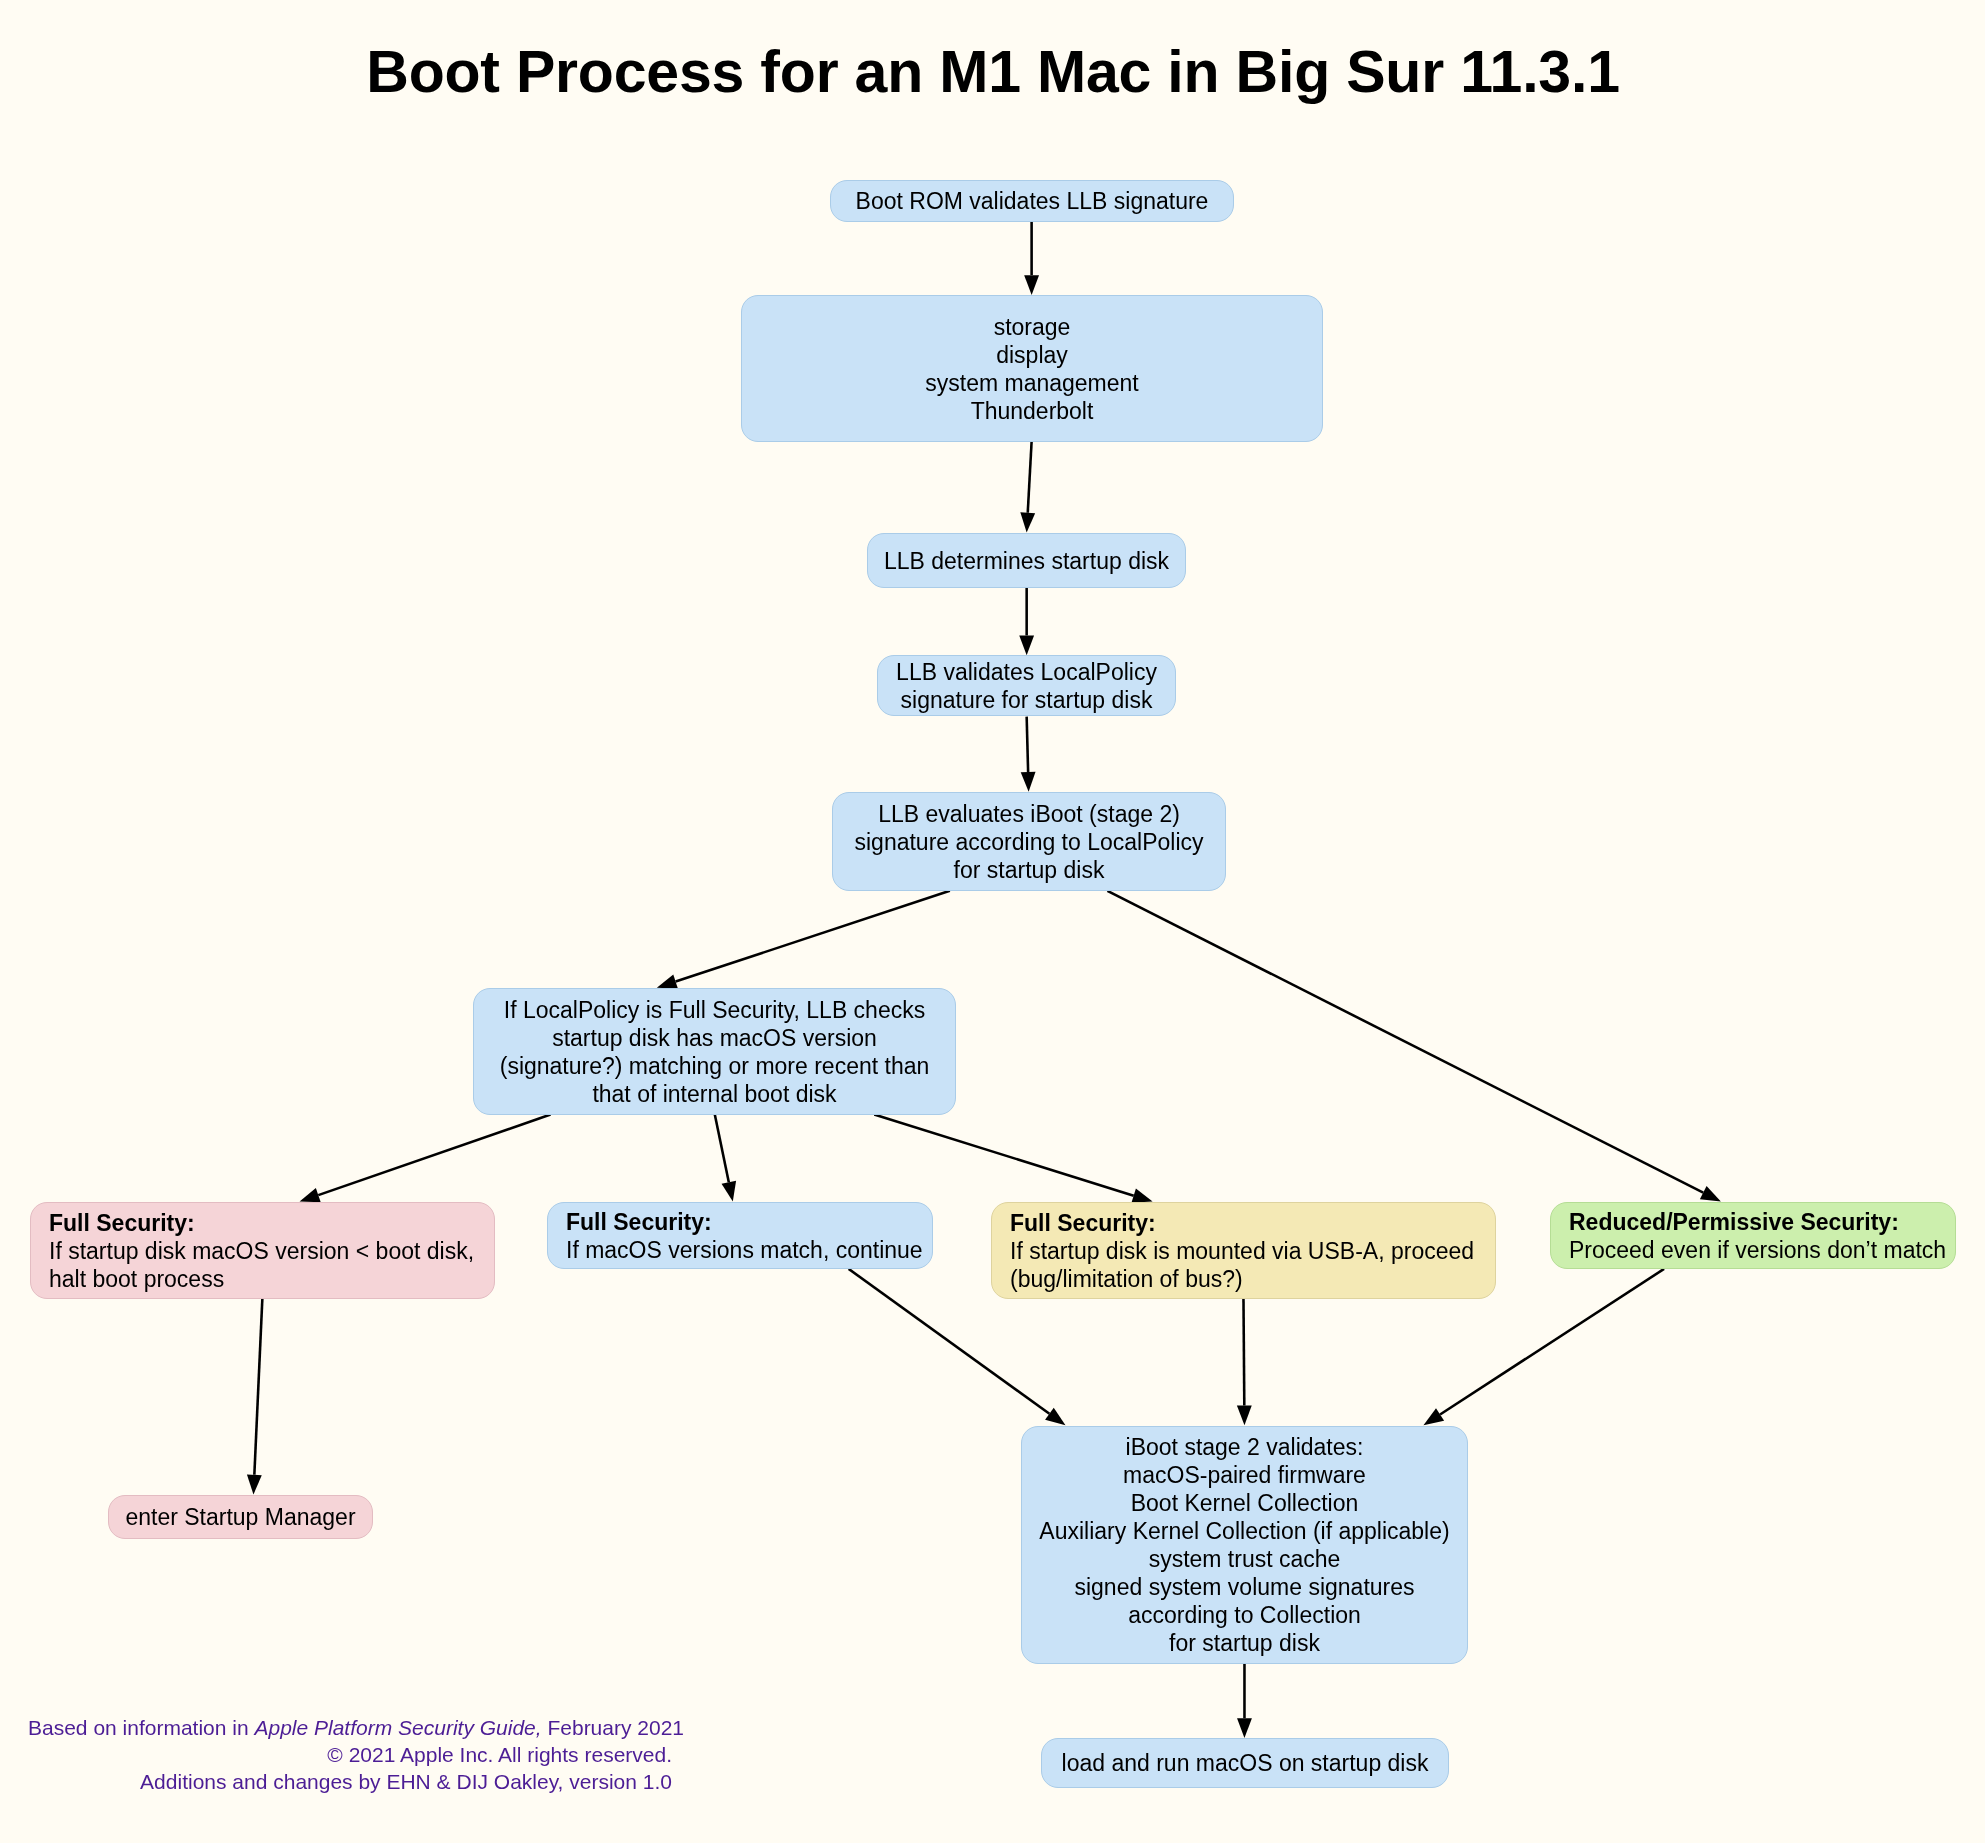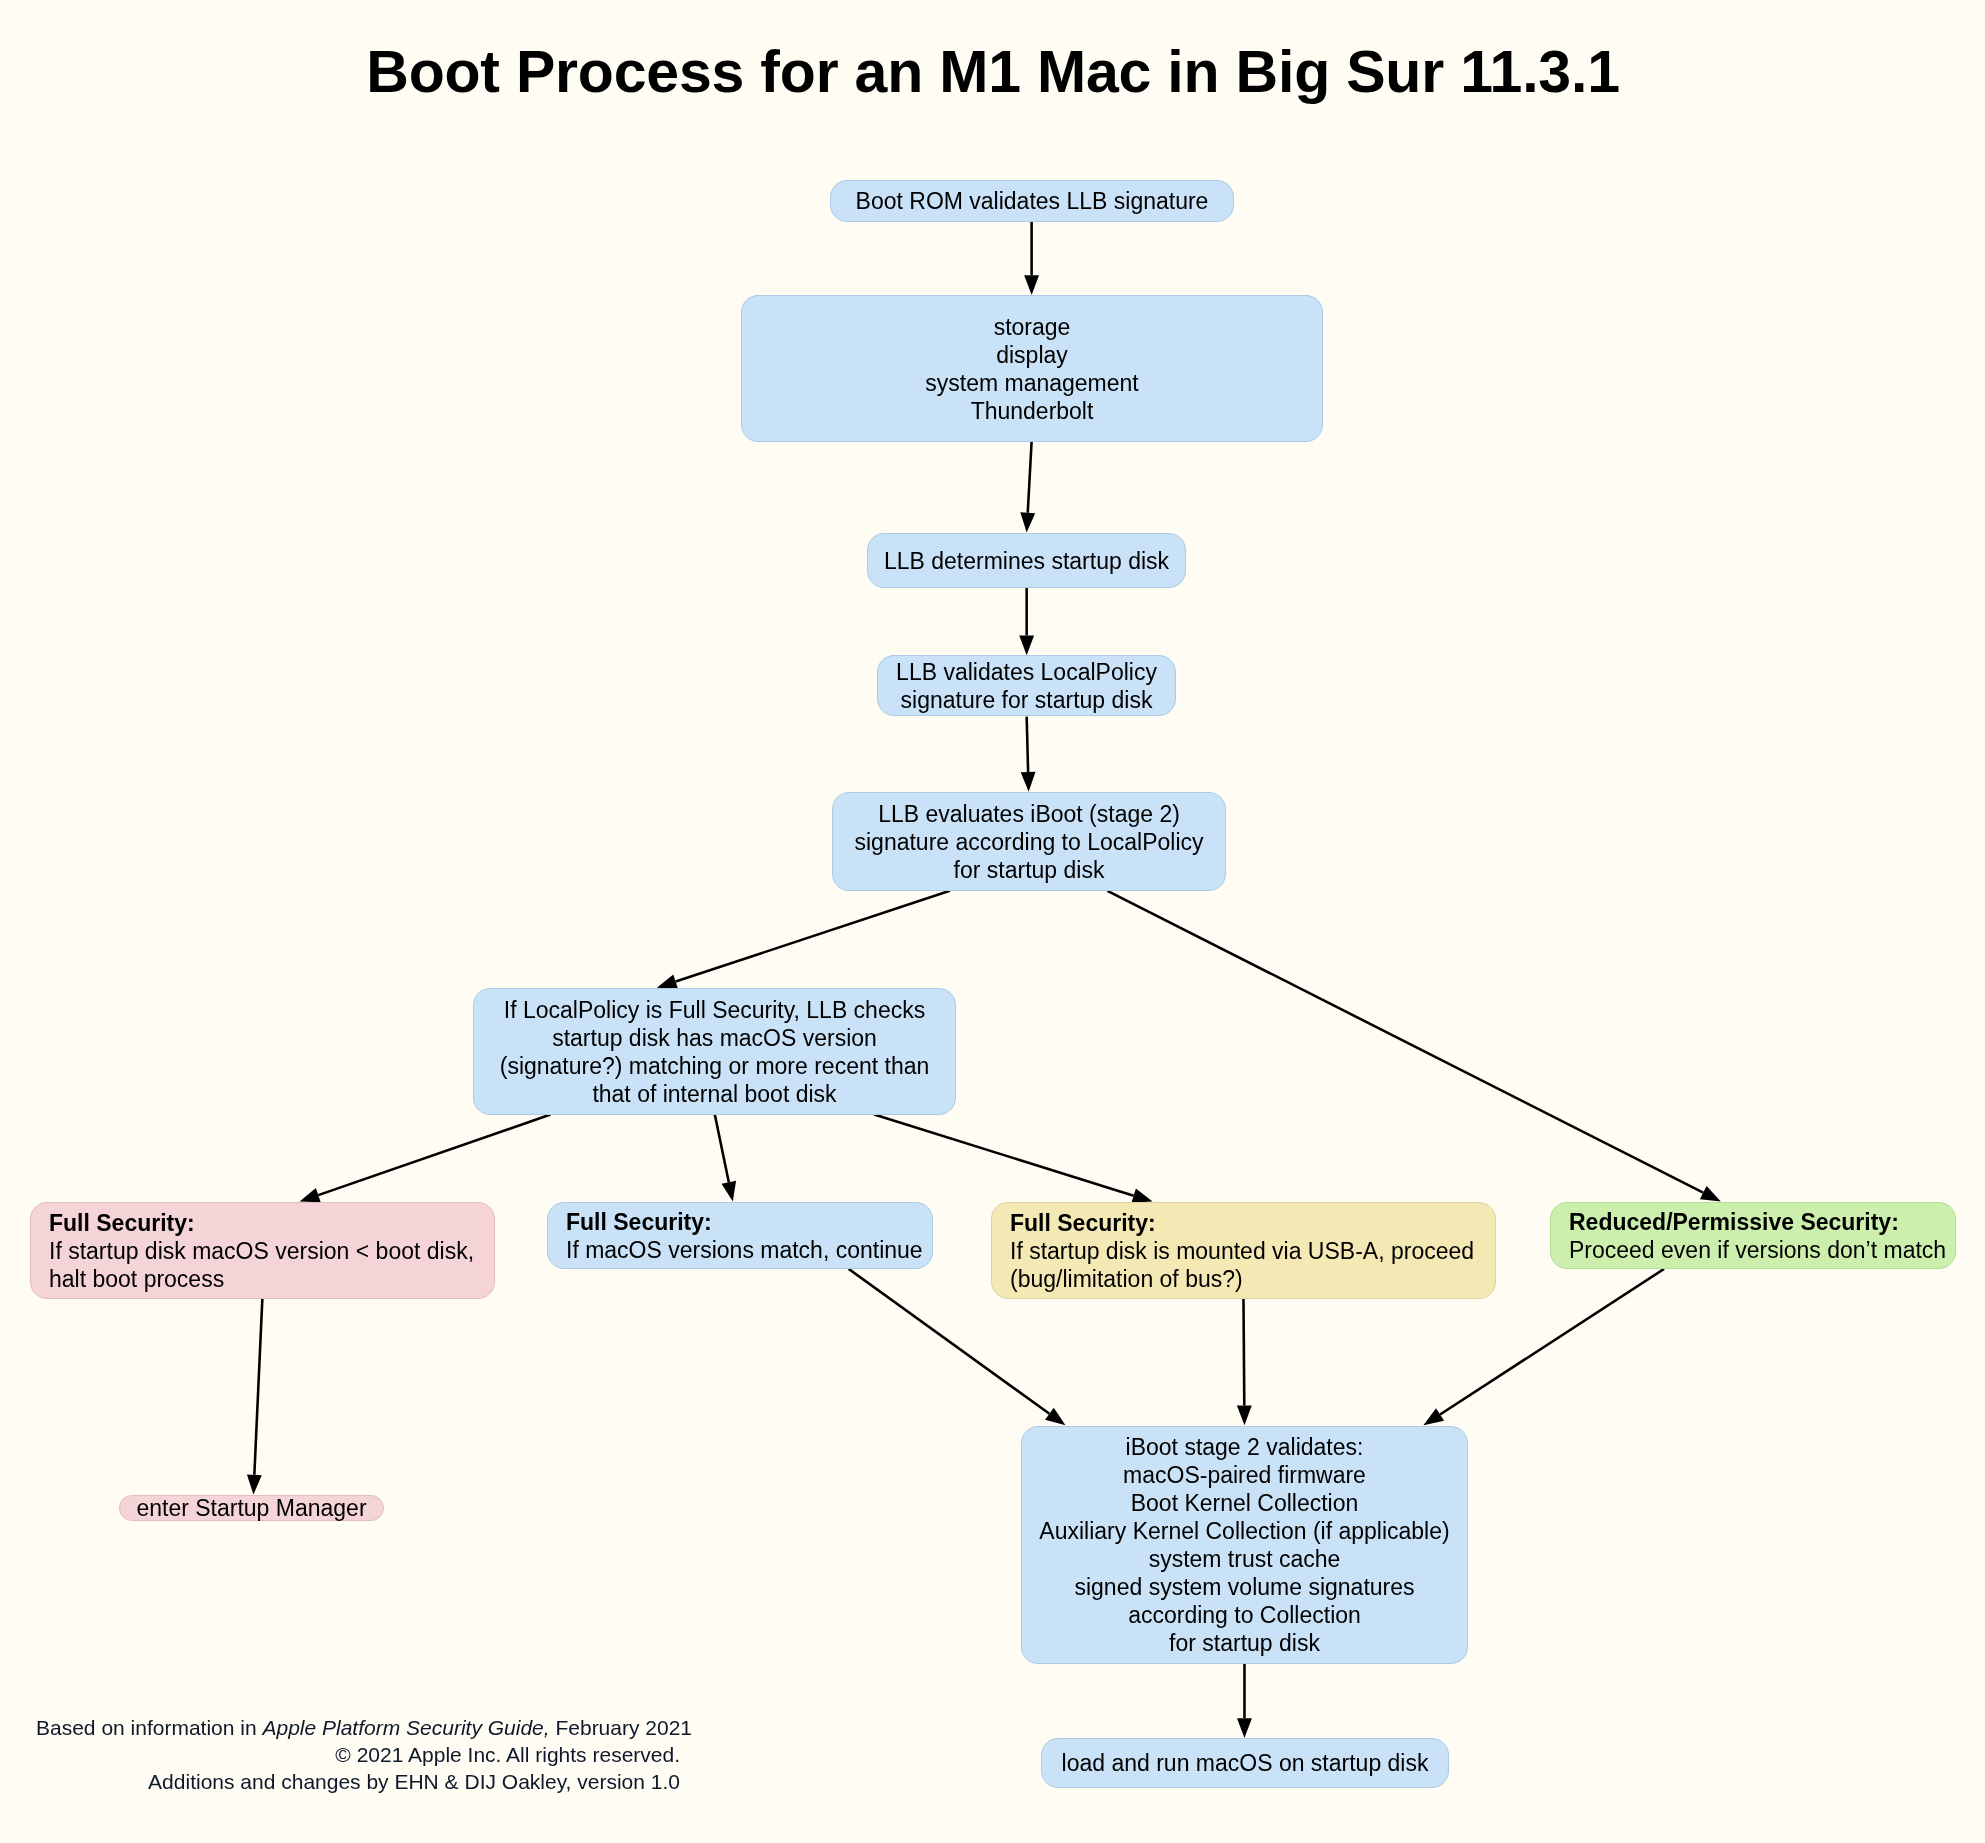--- a/index.html
+++ b/index.html
@@ -62,27 +62,27 @@
   }
   .node .line.strong {
     font-weight: bold;
   }
   .fill-blue  { background: #c9e2f7; border-color: #aacce8; }
   .fill-pink  { background: #f5d4d7; border-color: #e3bcc2; }
   .fill-yellow{ background: #f4e9b5; border-color: #ded39e; }
   .fill-green { background: #ccefad; border-color: #b5dd95; }
   #footer-credits {
     position: absolute;
-    left: 36px;
+    left: 28px;
     top: 1714px;
     width: 644px;
     text-align: right;
     font-size: 21px;
     line-height: 27px;
-    color: #0f172a;
+    color: #4c1d95;
   }
   #footer-credits .line { white-space: pre; }
   #footer-credits .ital { font-style: italic; }
 </style>
 </head>
 <body>
 
 <div id="page">
 
   <div id="diagram-title">Boot Process for an M1 Mac in Big Sur 11.3.1</div>
@@ -157,21 +157,21 @@
       </div>
       <div class="node fill-yellow lefty" style="left: 991px; top: 1202px; width: 505px; height: 97px;">
         <div class="line strong">Full Security:</div>
         <div class="line">If startup disk is mounted via USB-A, proceed</div>
         <div class="line">(bug/limitation of bus?)</div>
       </div>
       <div class="node fill-green lefty" style="left: 1550px; top: 1202px; width: 406px; height: 67px;">
         <div class="line strong">Reduced/Permissive Security:</div>
         <div class="line">Proceed even if versions don’t match</div>
       </div>
-      <div class="node fill-pink centered" style="left: 119px; top: 1495px; width: 265px; height: 26px;">
+      <div class="node fill-pink centered" style="left: 108px; top: 1495px; width: 265px; height: 44px;">
         <div class="line">enter Startup Manager</div>
       </div>
       <div class="node fill-blue centered" style="left: 1021px; top: 1426px; width: 447px; height: 238px;">
         <div class="line">iBoot stage 2 validates:</div>
         <div class="line">macOS-paired firmware</div>
         <div class="line">Boot Kernel Collection</div>
         <div class="line">Auxiliary Kernel Collection (if applicable)</div>
         <div class="line">system trust cache</div>
         <div class="line">signed system volume signatures</div>
         <div class="line">according to Collection</div>

